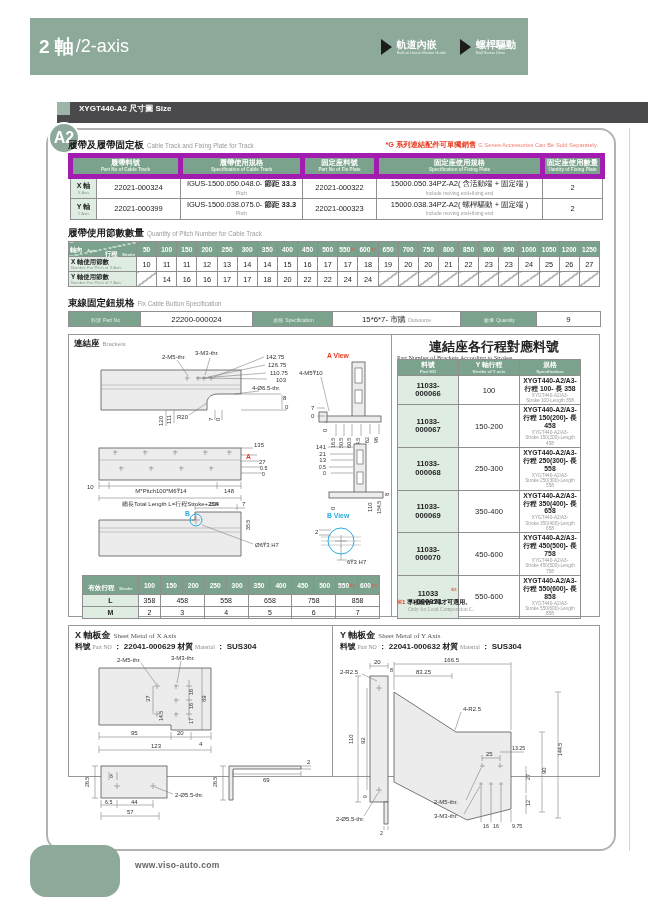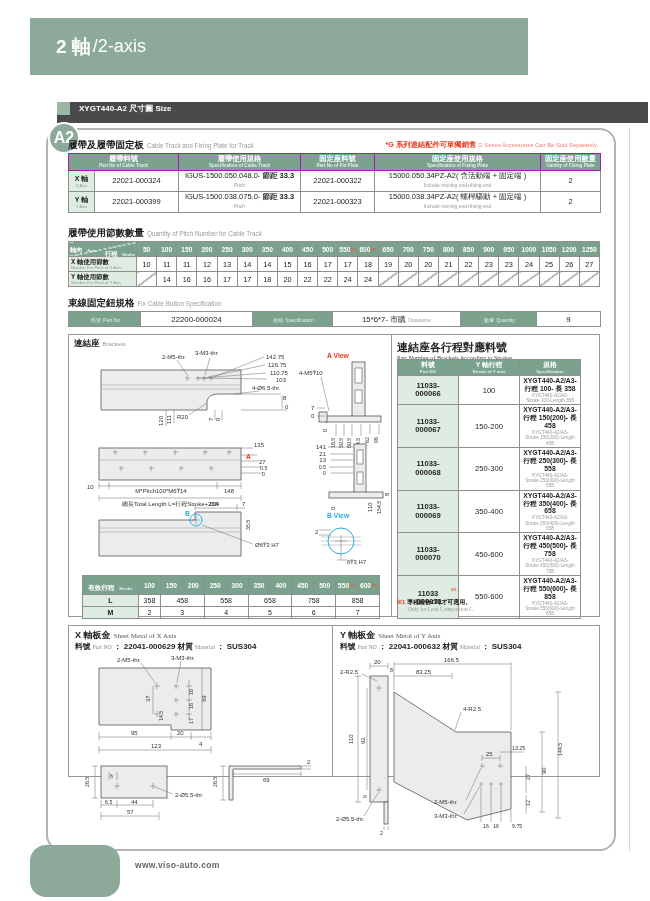--- a/index.html
+++ b/index.html
@@ -3,21 +3,21 @@
 <meta charset="utf-8">
 <style>
   * { margin:0; padding:0; box-sizing:border-box; }
   body { width:650px; height:901px; background:#fff; position:relative; overflow:hidden;
          font-family:"Liberation Sans", sans-serif; color:#222; }
 
   
   .banner { position:absolute; left:30px; top:18px; width:498px; height:57px;
             background:#8ca99a; display:flex; align-items:center; }
   .model { font-size:29px; font-weight:bold; color:#fff; margin-left:24px; letter-spacing:-0.5px; }
-  .axis-zh { font-size:19px; color:#fff; margin-left:26px; font-weight:600; }
+  .axis-zh { font-size:19px; color:#fff; margin-left:9px; font-weight:600; }
   .axis-en { font-size:18px; color:#fff; margin-left:2px; font-weight:300; }
   .badges { margin-left:auto; display:flex; gap:14px; padding-right:12px; }
   .badge { display:flex; align-items:center; gap:5px; }
   .tri { width:0; height:0; border-left:11px solid #1c1c1c; border-top:8px solid transparent; border-bottom:8px solid transparent; }
   .badge .zh { font-size:10px; font-weight:bold; color:#fff; display:block; line-height:11px; }
   .badge .en { font-size:4px; color:#eef4ef; display:block; line-height:5px; }
 
   
   .secbar { position:absolute; left:57px; top:102px; width:591px; height:21px; background:#4a4a4c; }
   .secbar .sq { position:absolute; left:0; top:0; width:13px; height:13px; background:#9db5a6; }
@@ -35,21 +35,21 @@
   .sec-title .en { font-size:6.3px; color:#9a9a9a; font-weight:normal; margin-left:3px; }
   .note-red { position:absolute; right:16px; font-size:7.3px; font-weight:bold; color:#e8391f; }
   .note-red .en { font-size:5.8px; font-weight:normal; color:#ef7f70; margin-left:2px; }
 
   table { border-collapse:collapse; }
   .grn { background:#7ba28c; color:#fff; }
   .gsub { font-size:5px; color:#9a9a9a; }
 
   
   .t1 { position:absolute; left:20px; top:23px; width:532px; table-layout:fixed; }
-  .t1 th { background:#7ba28c; color:#fff; padding:1px 0; border:1px solid #a21caf; }
+  .t1 th { background:#7ba28c; color:#fff; padding:1px 0; border:5px solid #a21caf; }
   .t1 th b { font-size:7.3px; display:block; line-height:8px; }
   .t1 th span { font-size:4.6px; color:#e4efe7; display:block; line-height:6px; }
   .t1 td { border:1px solid #8f8f8f; text-align:center; font-size:7.5px; padding:1px 2px; height:21px; line-height:1.15; }
   .axis-c { background:#dfece2; }
   .axis-c b { font-size:7px; display:block; line-height:8px; }
   .axis-c span { display:block; font-size:4.2px; color:#8a9a90; line-height:5px; }
 
   
   .pitch { position:absolute; left:20px; top:111px; width:532px; table-layout:fixed; }
   .pitch th, .pitch td { border:1px solid #8f8f8f; height:15px; padding:0; text-align:center; }
@@ -75,21 +75,21 @@
   .t3 .grn span { font-size:5px; color:#e4efe7; font-weight:normal; margin-left:2px; }
 
   
   .boxA { position:absolute; left:20px; top:204px; width:532px; height:283px; border:1px solid #999; }
   .boxA .lpane { position:absolute; left:0; top:0; width:323px; height:100%; border-right:1px solid #999; }
   .boxA .rpane { position:absolute; left:324px; top:0; width:208px; height:100%; }
   .brk-title { position:absolute; left:5px; top:3px; font-size:8.5px; font-weight:bold; }
   .brk-title .en { font-size:6px; color:#9a9a9a; font-weight:normal; margin-left:3px; }
 
   .bp-title { position:absolute; left:4px; top:2px; line-height:1.1; }
-  .bp-title b { font-size:11px; }
+  .bp-title b { font-size:13px;margin-left:32px; }
   .bp-title .en { font-family:"Liberation Serif", serif; font-size:6.2px; color:#444; display:block; }
   .bpt { position:absolute; left:4px; top:24px; width:184px; table-layout:fixed; }
   .bpt th { border:1px solid #8f8f8f; padding:1px 0; }
   .bpt th b { font-size:6.8px; display:block; line-height:8px; }
   .bpt th span { font-size:4.4px; display:block; color:#e4efe7; line-height:5px; }
   .bpt td { border:1px solid #8f8f8f; text-align:center; padding:1px; }
   .bpt .part { background:#dfece2; font-weight:bold; font-size:7.6px; line-height:1.15; }
   .supr { display:block; text-align:right; font-size:4.4px; color:#e06048; margin-bottom:-2px; }
   .bpt .stk { font-size:7.6px; }
   .bpt .spec b { font-size:6.8px; line-height:1.15; display:block; }
@@ -134,20 +134,36 @@
                   background:#8ca99a; border-radius:16px; }
   .footer-url { position:absolute; left:135px; top:860px; font-size:8.5px; font-weight:bold;
                 color:#666; letter-spacing:0.3px; }
 </style>
 </head>
 <body>
 
 <div class="banner">
   <span class="axis-zh">2 軸</span>
   <span class="axis-en">/2-axis</span>
+  <div class="badges">
+    <div class="badge">
+      <span class="tri"></span>
+      <span>
+        <span class="zh">軌道內嵌</span>
+        <span class="en">Built-in Linear Motion Guide</span>
+      </span>
+    </div>
+    <div class="badge">
+      <span class="tri"></span>
+      <span>
+        <span class="zh">螺桿驅動</span>
+        <span class="en">Ball Screw Drive</span>
+      </span>
+    </div>
+  </div>
 </div>
 
 <div class="secbar">
   <span class="sq"></span>
   <span class="lbl">XYGT440-A2 尺寸圖 Size</span>
 </div>
 
 <div class="main-box">
   <div class="a2-badge">A2</div>
 

